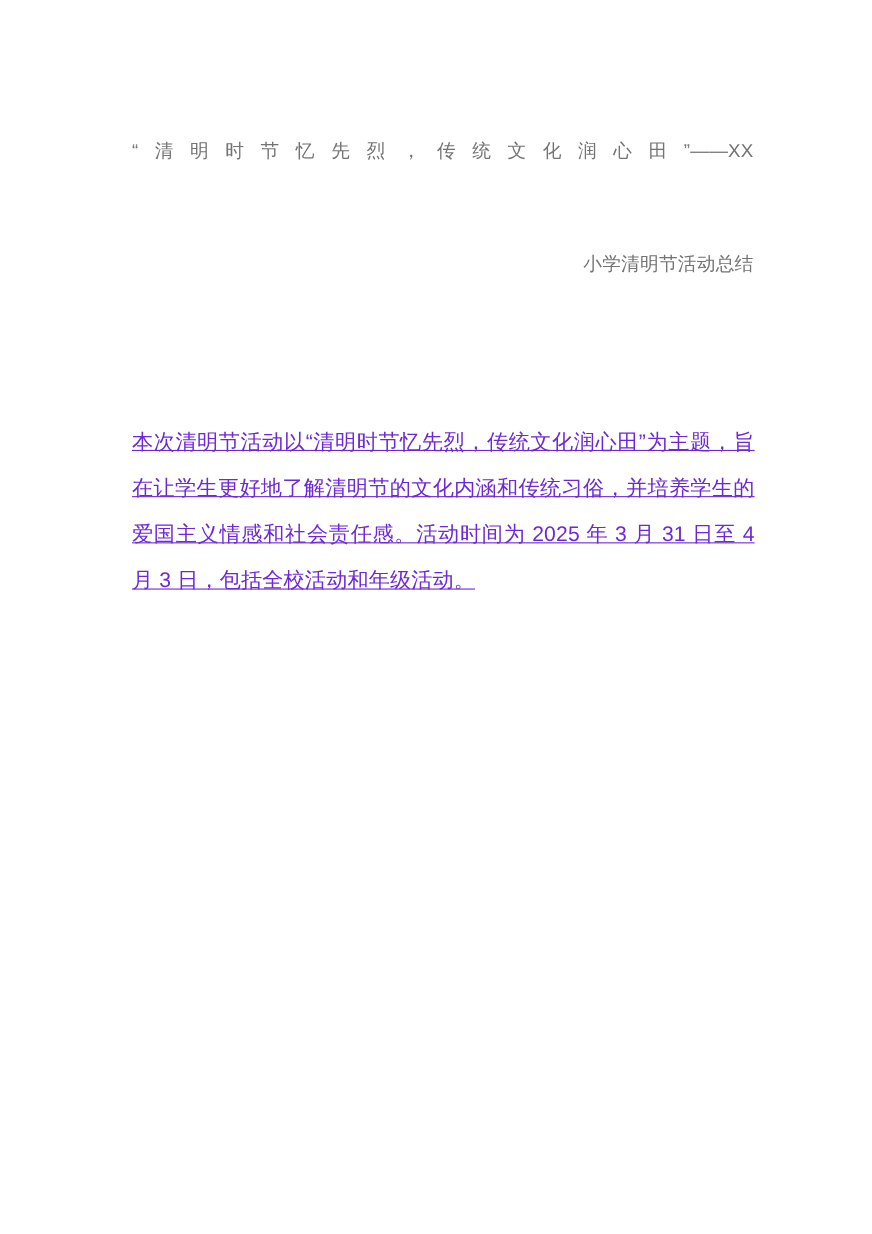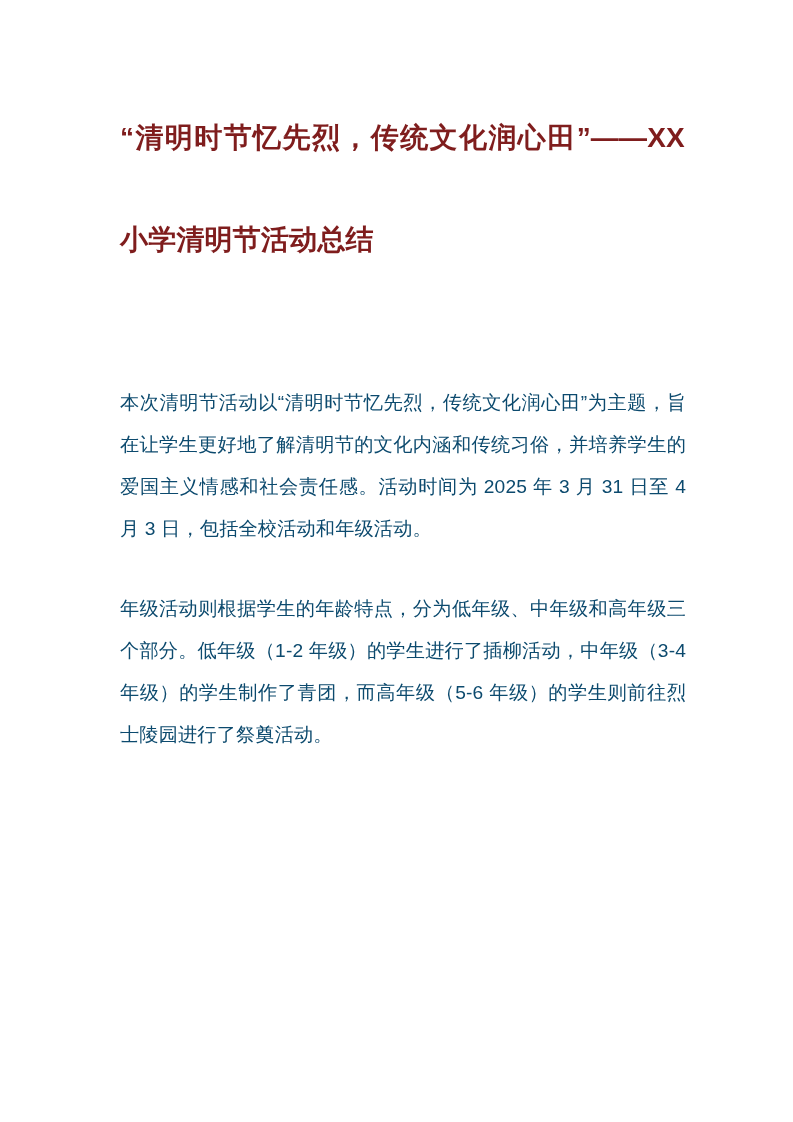--- a/index.html
+++ b/index.html
@@ -24,65 +24,65 @@
   }
 
   
   .doc-title {
     position: absolute;
     left: 120px;
     top: 118px;
     width: 565px;
   }
   .title-line {
-    font-size: 28px;
-    font-weight: bold;
+    font-size: 17px;
+    font-weight: normal;
     line-height: 40px;
     letter-spacing: 0.2px;
-    color: #7f1d1d;
+    color: #737373;
     white-space: nowrap;
   }
   .title-line-1 {
     text-align: justify;
     text-align-last: justify;
     white-space: normal;
   }
   .title-line-2 {
-    text-align: left;
+    text-align: right;
     margin-top: 62px;
   }
 
   
   .doc-body {
     position: absolute;
     left: 120px;
     top: 382px;
     width: 566px;
   }
   .para {
     font-size: 19.2px;
     line-height: 42px;
     text-align: justify;
     text-align-last: left;
     letter-spacing: 0.15px;
-    color: #0c4a6e;
+    color: #6d28d9;
     margin: 0 0 38px 0;
+    text-decoration: underline;
   }
   .para:last-child {
     margin-bottom: 0;
   }
 </style>
 </head>
 <body>
 
 <div class="page">
 
   <div class="doc-title">
     <div class="title-line title-line-1">“清明时节忆先烈，传统文化润心田”——XX</div>
     <div class="title-line title-line-2">小学清明节活动总结</div>
   </div>
 
   <div class="doc-body">
     <p class="para">本次清明节活动以“清明时节忆先烈，传统文化润心田”为主题，旨在让学生更好地了解清明节的文化内涵和传统习俗，并培养学生的爱国主义情感和社会责任感。活动时间为 2025 年 3 月 31 日至 4 月 3 日，包括全校活动和年级活动。</p>
-    <p class="para">年级活动则根据学生的年龄特点，分为低年级、中年级和高年级三个部分。低年级（1-2 年级）的学生进行了插柳活动，中年级（3-4 年级）的学生制作了青团，而高年级（5-6 年级）的学生则前往烈士陵园进行了祭奠活动。</p>
   </div>
 
 </div>
 
 </body></html>

